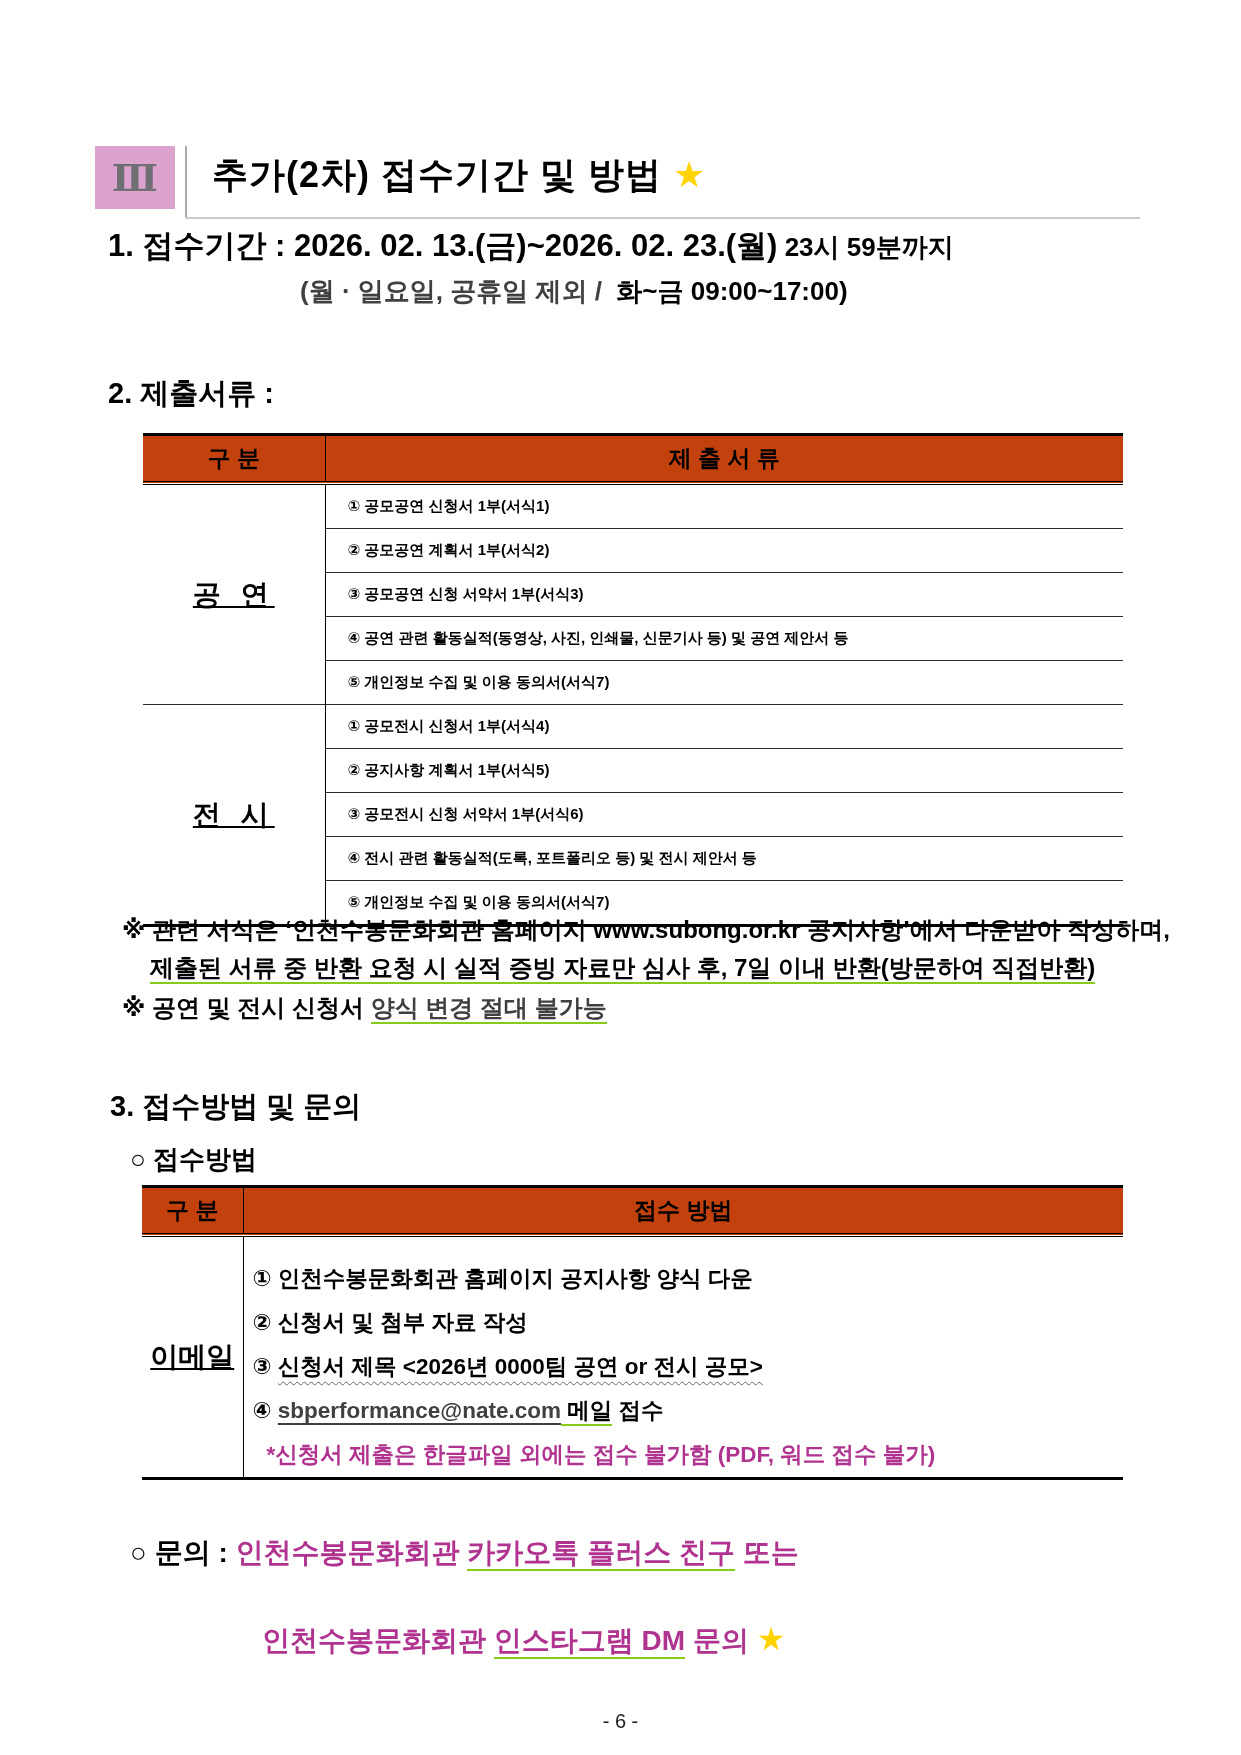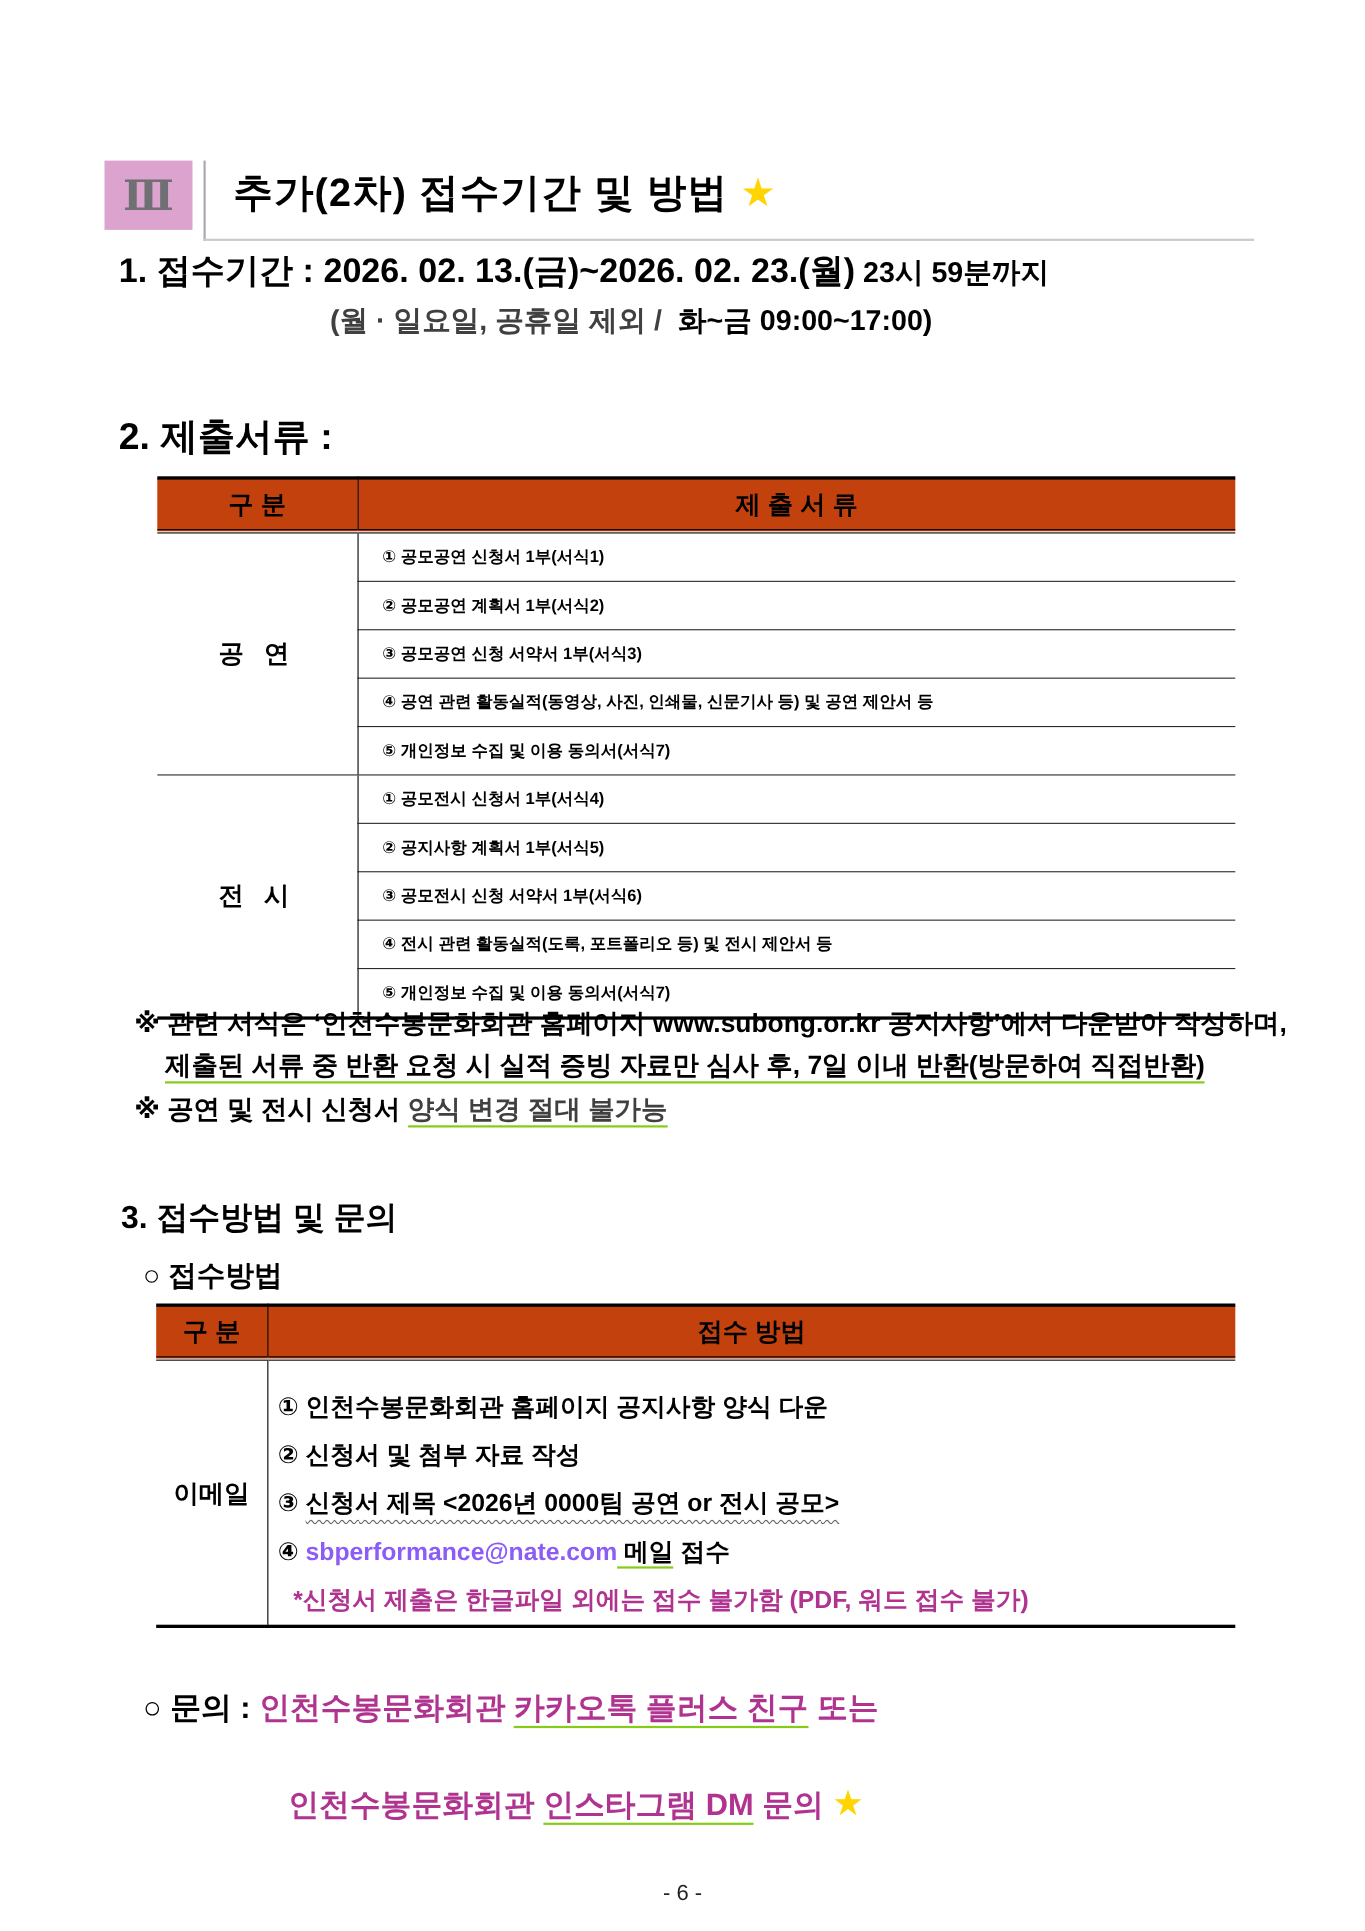--- a/index.html
+++ b/index.html
@@ -21,40 +21,40 @@
   .title{left:212px;top:151px;font-size:36px;letter-spacing:1px;}
   .star{color:#ffd400;}
 
   
   .period{left:108px;top:225px;font-size:31px;}
   .period .small{font-size:26px;}
   .hours{left:300px;top:274px;font-size:26px;}
   .red{color:#404040;}
 
   
-  .h2{left:108px;top:374px;font-size:34px;}
+  .h2{left:108px;top:374px;font-size:29px;}
   .h3{left:110px;top:1087px;font-size:29px;}
   .sub{left:130px;top:1142px;font-size:26px;}
 
   
   table{border-collapse:collapse;table-layout:fixed;}
   .doc-table{left:143px;top:433px;width:980px;border-top:3px solid #000;border-bottom:3px solid #000;}
   .doc-table col.c1{width:182px;}
   .mth-table{left:142px;top:1185px;width:981px;border-top:3px solid #000;border-bottom:3px solid #000;}
   .mth-table col.c1{width:101px;}
   th{background:#c2410c;height:43px;border-bottom:4px double #000;font-size:23px;font-weight:bold;text-align:center;}
   th.catcol{border-right:1.5px solid #000;}
-  td.cat{border-right:1.5px solid #000;text-align:center;vertical-align:middle;font-size:23px;letter-spacing:6px;}
+  td.cat{border-right:1.5px solid #000;text-align:center;vertical-align:middle;font-size:28px;letter-spacing:6px;text-decoration:underline;}
   td.item{height:41px;border-top:1.4px solid #2a2a2a;padding-left:22px;font-size:15px;vertical-align:middle;}
   tr.grp td.cat{border-top:1.4px solid #2a2a2a;}
   td.steps{vertical-align:top;padding:20px 0 0 9px;font-size:22.5px;}
   td.steps .line{line-height:44px;}
   .wavy{text-decoration:underline wavy 1px #666;text-underline-offset:7px;}
   .magenta{color:#b03390;}
-  .email{color:#8b5cf6;text-decoration-thickness:2px;text-underline-offset:5px;}
+  .email{color:#404040;text-decoration:underline;text-decoration-thickness:2px;text-underline-offset:5px;}
   .u-black{border-bottom:2px solid #84cc16;padding-bottom:1px;}
   .warn{padding-left:14px;}
 
   
   .note1a{left:122px;top:914px;font-size:24px;}
   .note1b{left:150px;top:952px;font-size:24px;}
   .note2{left:122px;top:992px;font-size:24px;}
 
   
   .inq1{left:130px;top:1534px;font-size:28px;}

